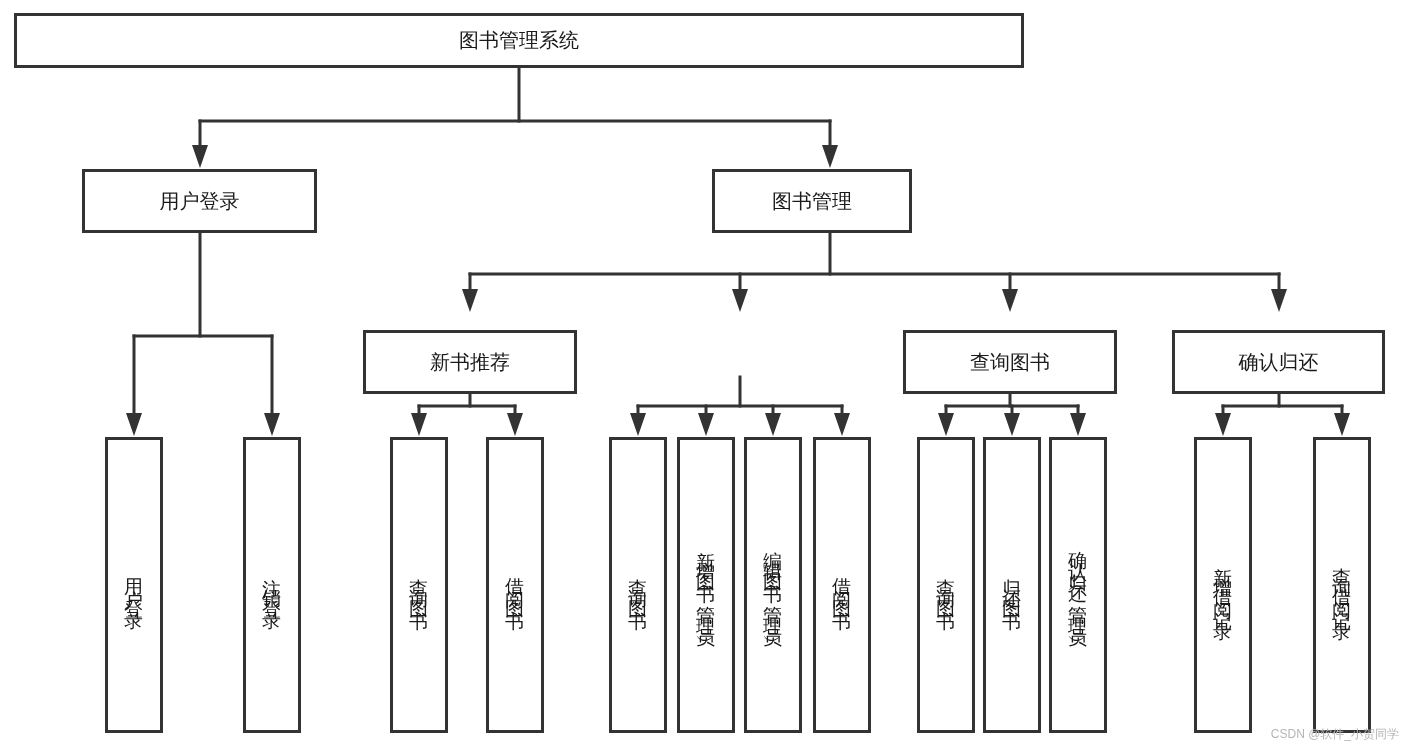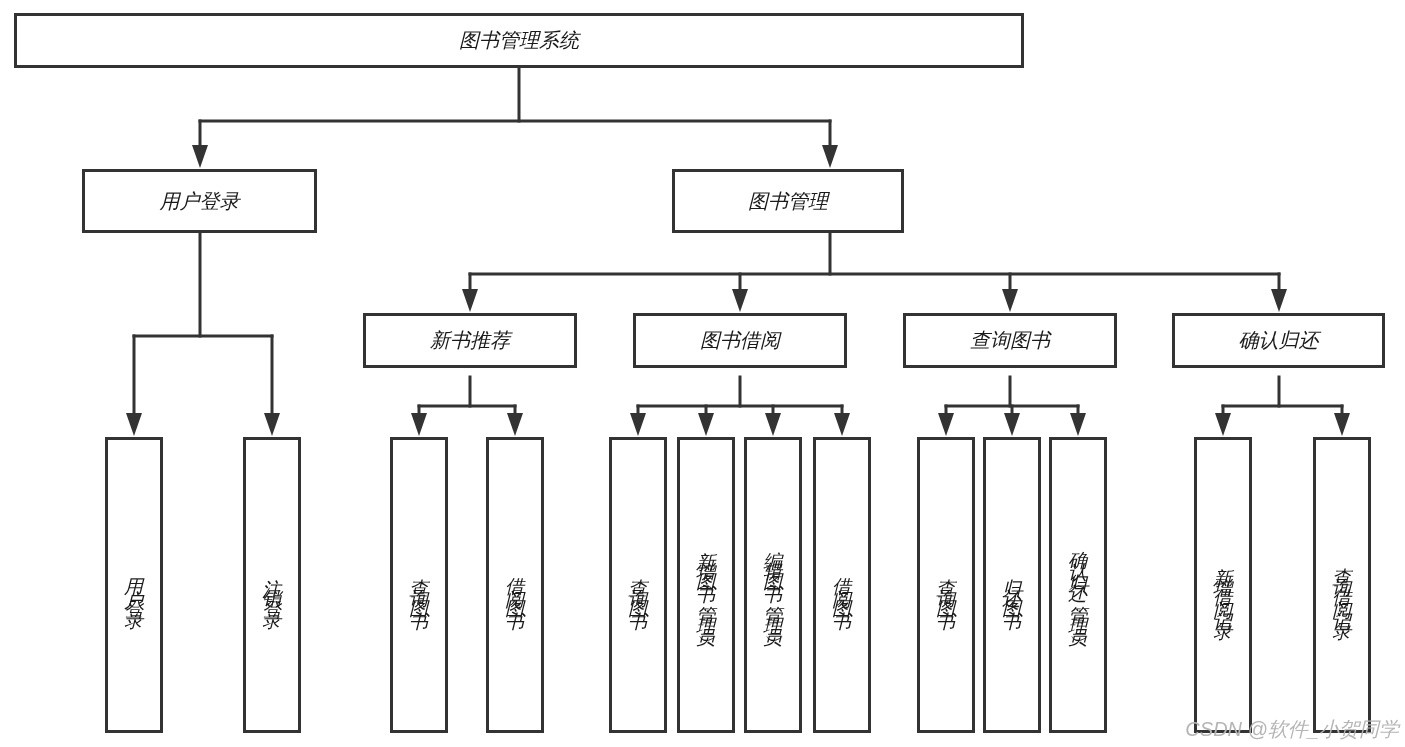--- a/index.html
+++ b/index.html
@@ -10,21 +10,20 @@
   body{
     background:var(--background);
     font-family:"Liberation Sans","DejaVu Sans",sans-serif;
     color:var(--text);
   }
   #canvas{
     position:relative;
     width:1405px;height:747px;
     background:var(--background);
     overflow:hidden;
-    font-style:italic;
   }
   #connectors{position:absolute;left:0;top:0;width:1405px;height:747px;}
   #connectors path{stroke:var(--line);stroke-width:3;fill:none;stroke-linecap:square;}
   #connectors polygon{fill:var(--line);stroke:none;}
   .node{
     position:absolute;
     box-sizing:border-box;
     background:var(--fill);
     border:3px solid var(--border);
     display:flex;align-items:center;justify-content:center;
@@ -39,37 +38,37 @@
     writing-mode:vertical-rl;
     text-orientation:mixed;
     font-size:19px;
     letter-spacing:11px;
     color:var(--text);
     line-height:1;
   }
   
   .root   {left:14px;  top:13px;  width:1010px; height:55px;}
   .lv2    {top:169px;  height:64px;}
-  .lv3    {top:313px;  height:55px;}
+  .lv3    {top:330px;  height:64px;}
   .lv4    {top:437px;  height:296px; width:58px;}
   #n-user-login{left:82px;  width:235px;}
-  #n-book-mgmt {left:672px; width:232px;}
+  #n-book-mgmt {left:712px; width:200px;}
   #n-newbook  {left:363px;  width:214px;}
   #n-borrowing{left:633px;  width:214px;}
   #n-current  {left:903px;  width:214px;}
   #n-records  {left:1172px; width:213px;}
   #n-l1{left:105px;} #n-l2{left:243px;}
   #n-a1{left:390px;} #n-a2{left:486px;}
   #n-b1{left:609px;} #n-b2{left:677px;} #n-b3{left:744px;} #n-b4{left:813px;}
   #n-c1{left:917px;} #n-c2{left:983px;} #n-c3{left:1049px;}
   #n-d1{left:1194px;} #n-d2{left:1313px;}
   #watermark{
     position:absolute;
     right:6px;bottom:4px;
-    font-size:20px;
+    font-size:12px;
     color:var(--watermark);
     white-space:nowrap;
   }
 </style>
 </head>
 <body>
 
 <div id="canvas">
 
   <svg id="connectors" viewBox="0 0 1405 747" xmlns="http://www.w3.org/2000/svg" aria-hidden="true">
@@ -140,23 +139,20 @@
   <div class="node h lv2" id="n-user-login">
     <span class="label">用户登录</span>
   </div>
   <div class="node h lv2" id="n-book-mgmt">
     <span class="label">图书管理</span>
   </div>
 
   <div class="node h lv3" id="n-newbook">
     <span class="label">新书推荐</span>
   </div>
-  <div class="node h lv3" id="n-borrowing">
-    <span class="label">图书借阅</span>
-  </div>
   <div class="node h lv3" id="n-current">
     <span class="label">查询图书</span>
   </div>
   <div class="node h lv3" id="n-records">
     <span class="label">确认归还</span>
   </div>
 
   <div class="node v lv4" id="n-l1">
     <span class="label">用户登录</span>
   </div>

